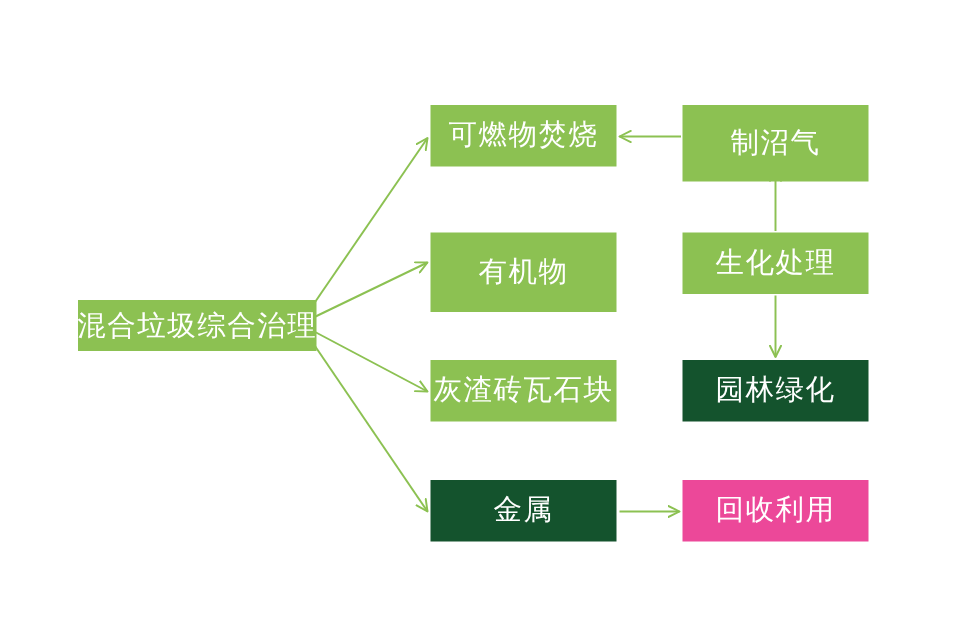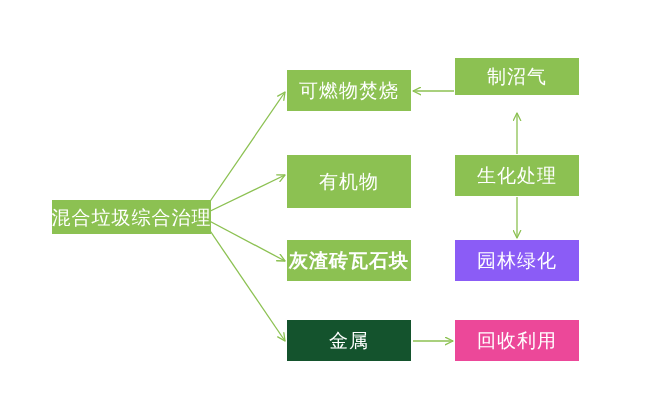--- a/index.html
+++ b/index.html
@@ -40,21 +40,21 @@
     z-index: 2;
   }
   
   #node-root      { left: 40px;  top: 200px; width: 159px; height: 34px; margin-left: 12px; }
   
   #node-burn      { left: 287px; top: 70px;  width: 124px; height: 41px; }
   #node-organic   { left: 287px; top: 155px; width: 124px; height: 53px; }
   #node-ash       { left: 287px; top: 240px; width: 124px; height: 41px; }
   #node-metal     { left: 287px; top: 320px; width: 124px; height: 41px; }
   
-  #node-biogas    { left: 455px; top: 58px;  width: 124px; height: 37px; }
+  #node-biogas    { left: 455px; top: 70px;  width: 124px; height: 51px; }
   #node-biochem   { left: 455px; top: 155px; width: 124px; height: 41px; }
   #node-garden    { left: 455px; top: 240px; width: 124px; height: 41px; }
   #node-recycle   { left: 455px; top: 320px; width: 124px; height: 41px; }
 </style>
 </head>
 <body>
 
 <div id="diagram-canvas" style="background: rgb(255, 255, 255);">
 
   <svg id="edge-layer" viewBox="0 0 648 416" width="648" height="416" xmlns="http://www.w3.org/2000/svg">
@@ -83,37 +83,37 @@
   </div>
 
   <div class="node" id="node-burn" style="background: rgb(140, 193, 82); color: rgb(255, 255, 255);">
     <span>可燃物焚烧</span>
   </div>
 
   <div class="node" id="node-organic" style="background: rgb(140, 193, 82); color: rgb(255, 255, 255);">
     <span>有机物</span>
   </div>
 
-  <div class="node" id="node-ash" style="background: rgb(140, 193, 82); color: rgb(255, 255, 255); font-weight: bold;">
+  <div class="node" id="node-ash" style="background: rgb(140, 193, 82); color: rgb(255, 255, 255);">
     <span>灰渣砖瓦石块</span>
   </div>
 
   <div class="node" id="node-metal" style="background: #14532d; color: rgb(255, 255, 255);">
     <span>金属</span>
   </div>
 
   <div class="node" id="node-biogas" style="background: rgb(140, 193, 82); color: rgb(255, 255, 255);">
     <span>制沼气</span>
   </div>
 
   <div class="node" id="node-biochem" style="background: rgb(140, 193, 82); color: rgb(255, 255, 255);">
     <span>生化处理</span>
   </div>
 
-  <div class="node" id="node-garden" style="background: #8b5cf6; color: rgb(255, 255, 255);">
+  <div class="node" id="node-garden" style="background: #14532d; color: rgb(255, 255, 255);">
     <span>园林绿化</span>
   </div>
 
   <div class="node" id="node-recycle" style="background: #ec4899; color: rgb(255, 255, 255);">
     <span>回收利用</span>
   </div>
 
 </div>
 
 </body></html>

